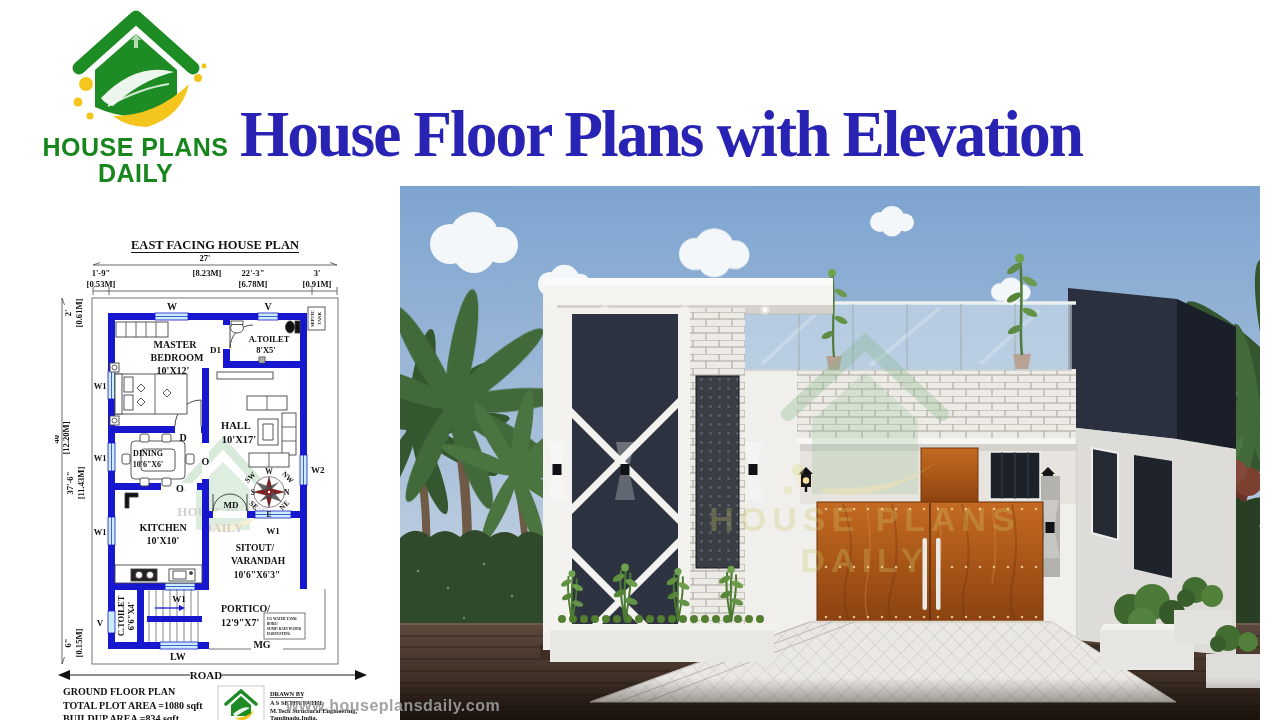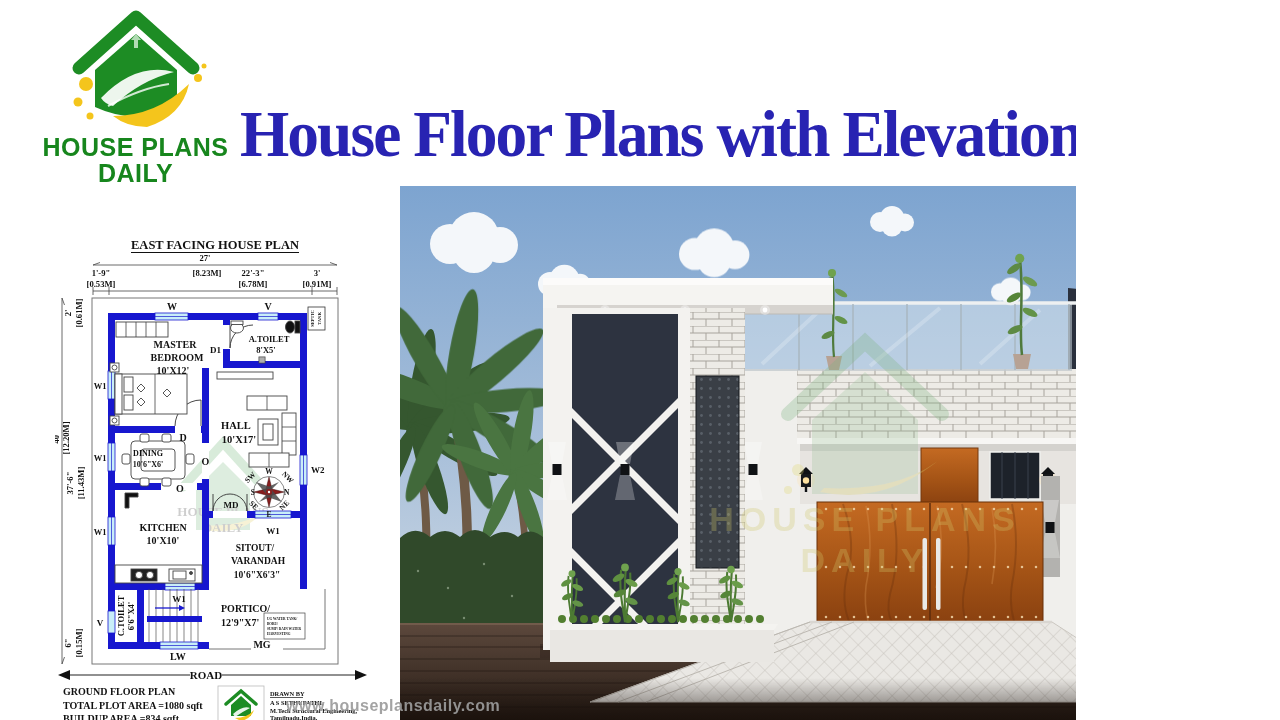--- a/index.html
+++ b/index.html
@@ -1,16 +1,16 @@
 <!DOCTYPE html>
 <html><head>
 <meta charset="utf-8">
 <style>
   html,body{margin:0;padding:0;background:#fff;}
-  .canvas{position:relative;width:1076px;height:720px;background:#fff;overflow:hidden;
+  .canvas{position:relative;width:1260px;height:720px;background:#fff;overflow:hidden;
           font-family:"Liberation Sans",sans-serif;}
   
   .brand{position:absolute;left:28px;top:6px;width:215px;text-align:center;}
   .brand-icon{display:block;margin:0 auto;}
   .brand-name{font:bold 25px "Liberation Sans",sans-serif;color:#17861d;letter-spacing:.5px;line-height:1.05;}
   .main-title{position:absolute;left:240px;top:52px;width:1000px;
       font:bold 66px "Liberation Serif",serif;color:#2823b2;letter-spacing:-2px;
       white-space:nowrap;transform:scaleX(.96);transform-origin:left top;}
   
   .plan-panel{position:absolute;left:55px;top:209px;width:345px;height:525px;margin-top:22px;}

